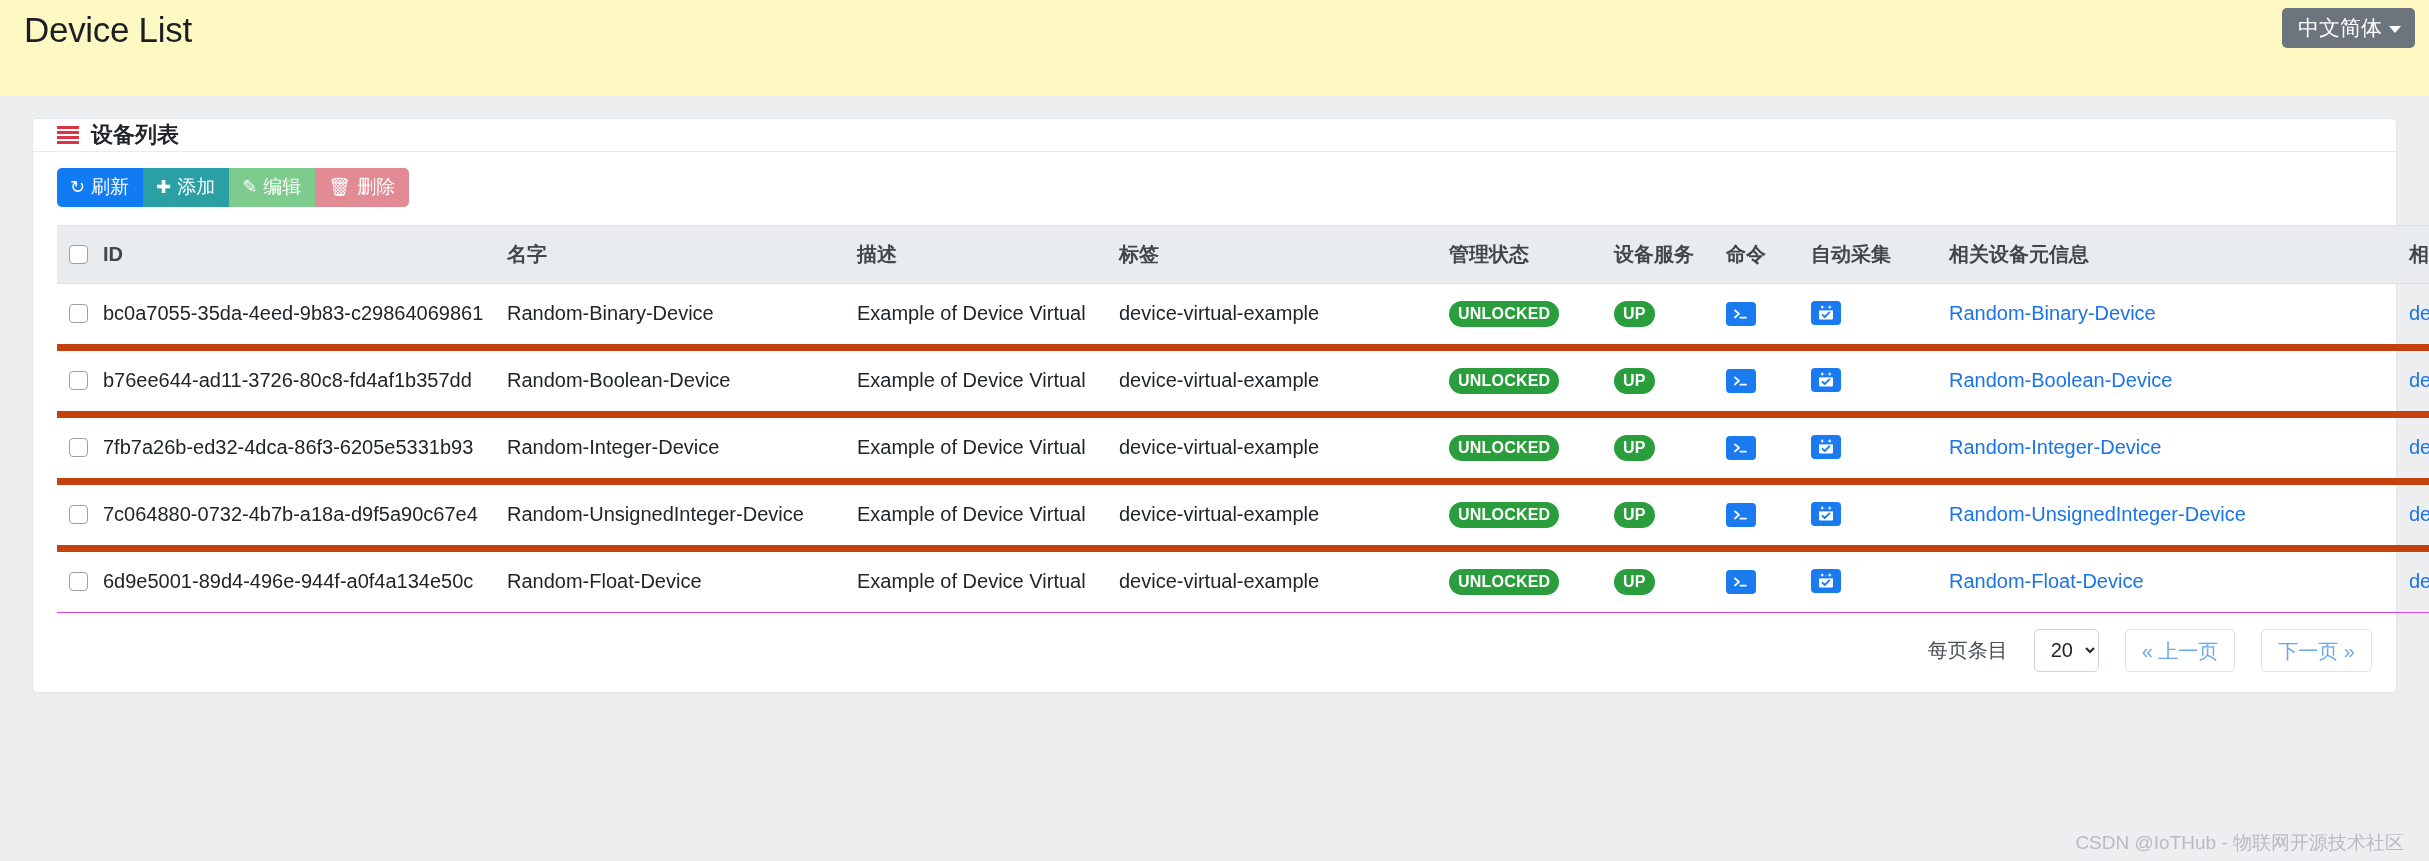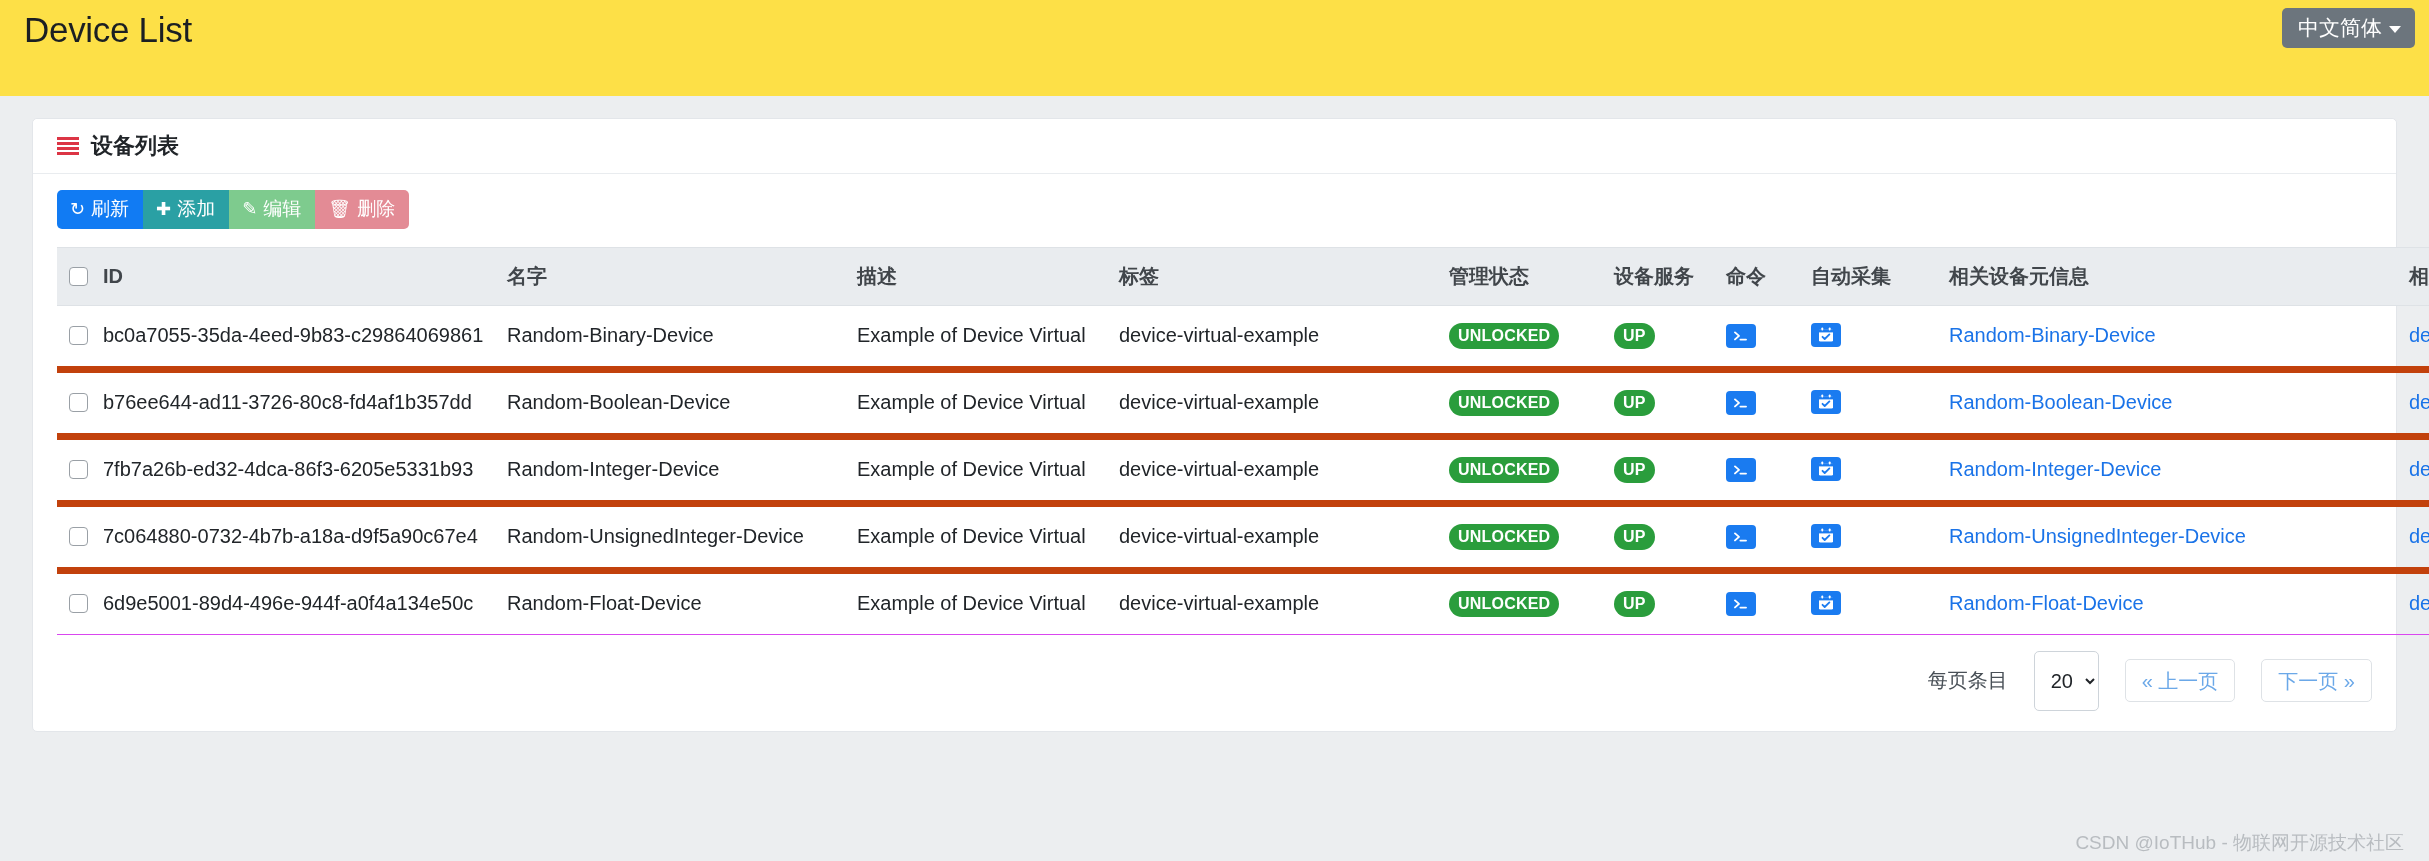--- a/index.html
+++ b/index.html
@@ -8,21 +8,21 @@
     margin: 0; padding: 0;
     width: 2429px; height: 861px;
     background: #eceef0;
     font-family: "Liberation Sans", "DejaVu Sans", sans-serif;
     overflow: hidden;
   }
 
   
   .page-header {
     position: relative;
-    background: #fde047;
+    background: #fef9c3;
     padding: 10px 24px 14px 24px;
     height: 96px;
   }
   .page-title {
     font-size: 35px;
     font-weight: 400;
     color: #1b1f23;
     line-height: 1.15;
     margin: 0 0 2px 0;
     letter-spacing: -0.3px;
@@ -94,21 +94,21 @@
   }
 
   
   .card {
     background: #ffffff;
     border: 1px solid #e3e6ea;
     border-radius: 5px;
     margin: 22px 10px 0 10px;
   }
   .card-header {
-    padding: 16px 24px;
+    padding: 5px 24px;
     border-bottom: 1px solid #e9ecef;
     display: flex;
     align-items: center;
     gap: 12px;
     background: #fff;
     border-radius: 5px 5px 0 0;
   }
   .list-icon {
     display: inline-block;
     width: 22px; height: 18px;
@@ -254,21 +254,21 @@
   }
   .page-size {
     font-family: inherit;
     font-size: 20px;
     color: #212529;
     background: #fff;
     border: 1px solid #ced4da;
     border-radius: 5px;
     padding: 7px 8px 7px 12px;
     cursor: pointer;
-    height: 60px;
+    height: 43px;
   }
   .pager-btn {
     font-size: 20px;
     color: #6ba8e8;
     background: #fff;
     border: 1px solid #dee2e6;
     border-radius: 5px;
     padding: 8px 16px;
     cursor: pointer;
     font-family: inherit;

